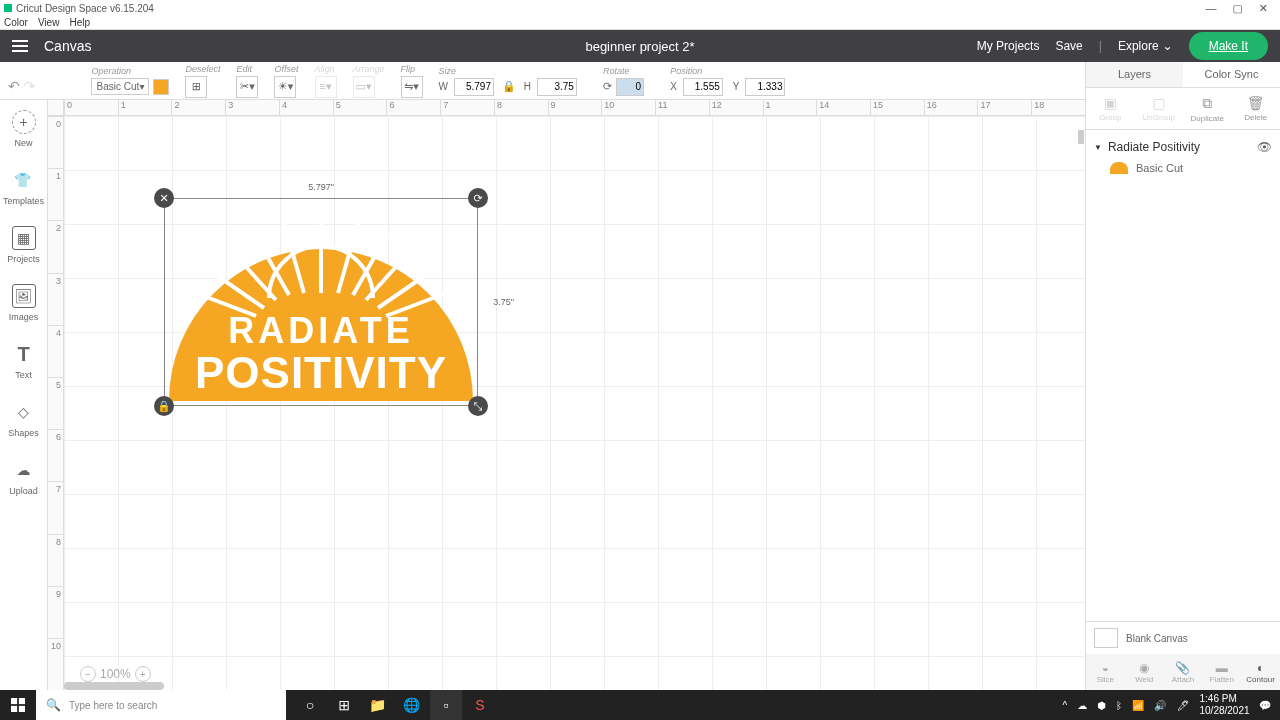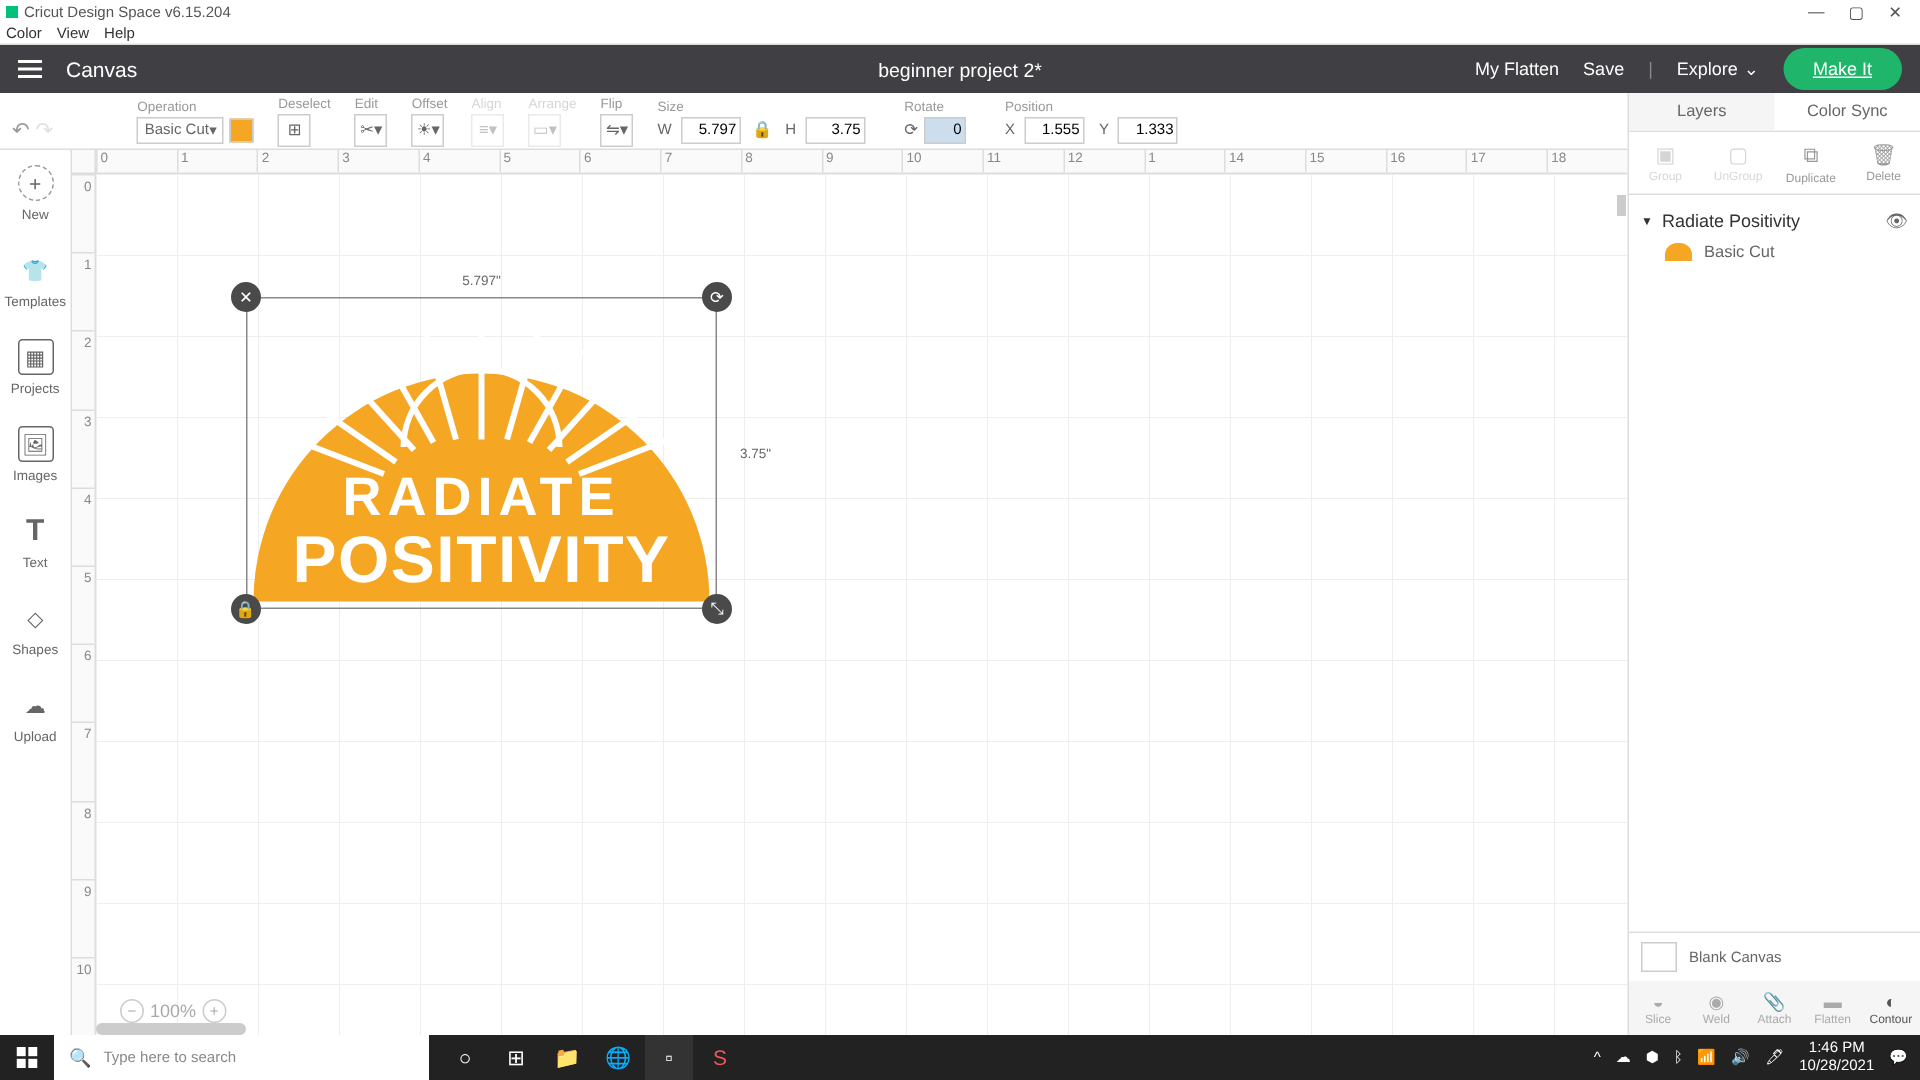--- a/index.html
+++ b/index.html
@@ -22,21 +22,21 @@
 .canvas-label { font-size: 14px; }
 .project-title { position: absolute; left: 50%; transform: translateX(-50%); font-size: 13px; }
 .header-right { margin-left: auto; display: flex; align-items: center; gap: 16px; font-size: 12px; }
 .header-right .divider { color: #888; }
 .explore-btn { display: flex; align-items: center; gap: 4px; cursor: pointer; text-align: center; }
 .make-it-btn { background: #1fb66b; color: #fff; padding: 7px 20px; border-radius: 16px; cursor: pointer; font-size: 12px; text-decoration: underline; }
 
 
 .toolbar { height: 38px; background: #fff; border-bottom: 1px solid #ddd; display: flex; align-items: center; padding: 0; font-size: 10px; color: #666; }
 .toolbar-section { display: flex; flex-direction: column; padding: 0 8px; }
-.toolbar-label { font-size: 9px; color: #999; margin-bottom: 2px; }
+.toolbar-label { font-size: 9px; color: #999; margin-bottom: 2px; font-style: italic; }
 .toolbar-row { display: flex; align-items: center; gap: 4px; }
 .operation-select { border: 1px solid #ccc; padding: 2px 4px; font-size: 10px; width: 58px; display: flex; align-items: center; justify-content: space-between; }
 .color-swatch { width: 16px; height: 16px; background: #f5a623; border: 1px solid #ccc; }
 .tool-btn { border: 1px solid #ccc; width: 22px; height: 22px; display: flex; align-items: center; justify-content: center; font-size: 11px; color: #666; }
 .tool-btn.disabled { opacity: 0.4; }
 .size-input { border: 1px solid #ccc; width: 40px; height: 18px; font-size: 10px; padding: 0 2px; text-align: right; }
 .size-label { font-size: 10px; color: #666; margin-right: 2px; }
 .lock-icon { font-size: 11px; }
 .undo-redo { display: flex; gap: 4px; padding: 0 8px; margin-top: 10px; }
 .undo-redo span { font-size: 14px; color: #999; cursor: pointer; }
@@ -107,21 +107,21 @@
 
 
 .taskbar { position: absolute; bottom: 0; left: 0; right: 0; height: 30px; background: #222; display: flex; align-items: center; color: #fff; font-size: 10px; }
 .start-btn { width: 36px; height: 30px; display: flex; align-items: center; justify-content: center; cursor: pointer; }
 .start-btn svg { width: 14px; height: 14px; }
 .search-box { background: #fff; color: #888; height: 30px; width: 250px; display: flex; align-items: center; padding: 0 10px; gap: 8px; }
 .search-icon { font-size: 12px; }
 .taskbar-icons { display: flex; margin-left: 8px; gap: 2px; }
 .taskbar-icon { width: 32px; height: 30px; display: flex; align-items: center; justify-content: center; cursor: pointer; font-size: 14px; }
 .taskbar-right { margin-left: auto; display: flex; align-items: center; gap: 10px; padding-right: 8px; font-size: 10px; }
-.taskbar-clock { text-align: center; line-height: 1.2; }
+.taskbar-clock { text-align: left; line-height: 1.2; }
 </style>
 </head>
 <body>
 
 <div class="titlebar">
   <div class="cricut-logo"></div>
   <span>Cricut Design Space v6.15.204</span>
   <div class="titlebar-controls">
     <span>—</span>
     <span>▢</span>
@@ -137,21 +137,21 @@
 
 <div class="main-header">
   <div class="hamburger">
       <div></div>
       <div></div>
       <div></div>
     </div>
   <span class="canvas-label">Canvas</span>
   <span class="project-title">beginner project 2*</span>
   <div class="header-right">
-    <span>My Flatten</span>
+    <span>My Projects</span>
     <span>Save</span>
     <span class="divider">|</span>
     <span class="explore-btn">
       <span>Explore</span>
       <span>⌄</span>
     </span>
     <span class="make-it-btn">Make It</span>
   </div>
 </div>
 

